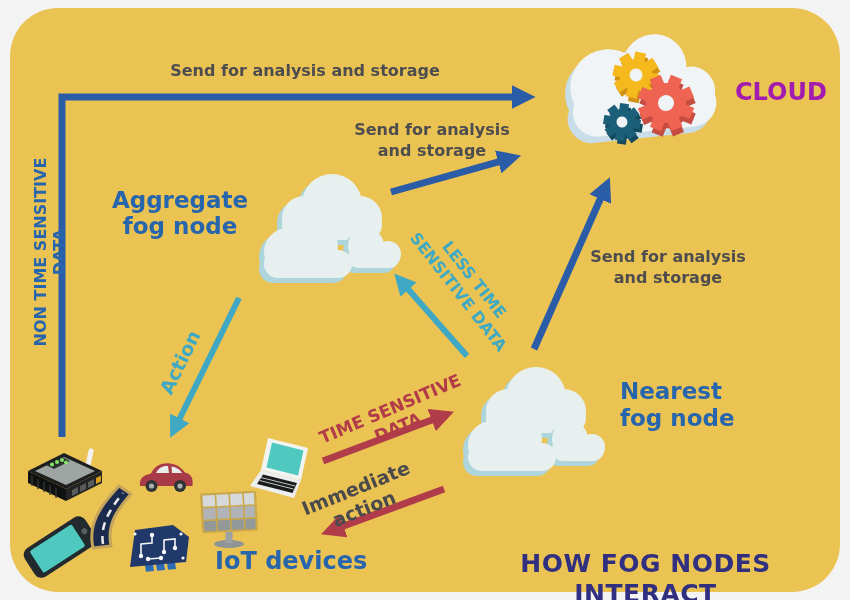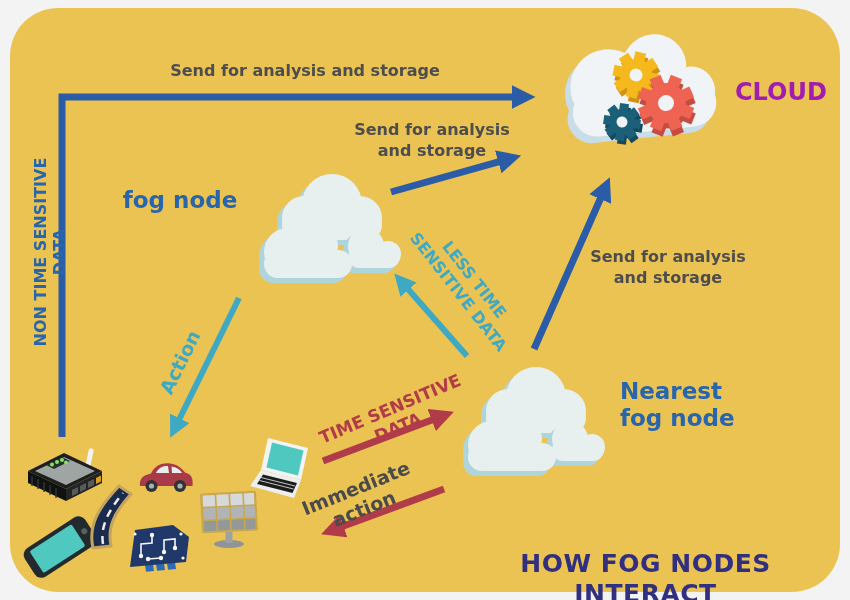--- a/index.html
+++ b/index.html
@@ -287,28 +287,30 @@
   </div>
 
   <div class="lbl gray center z4" style="left:588px;top:246px;width:160px;font-size:16px;line-height:21px;">
     <span class="line">Send for analysis</span>
     <span class="line">and storage</span>
   </div>
 
   <div class="lbl blue z4" style="left:735px;top:78px;width:110px;font-size:24px;color:#a21caf;">CLOUD</div>
 
   <div class="lbl blue center z4" style="left:105px;top:187px;width:150px;font-size:23px;line-height:26px;">
+    <span class="line">Aggregate</span>
     <span class="line">fog node</span>
   </div>
 
   <div class="lbl blue z4" style="left:620px;top:378px;width:130px;font-size:23px;line-height:27px;">
     <span class="line">Nearest</span>
     <span class="line">fog node</span>
   </div>
 
+  <div class="lbl blue z4" style="left:215px;top:547px;width:160px;font-size:24px;">IoT devices</div>
 
   <div class="lbl center z4" style="left:468px;top:549px;width:355px;font-size:25px;color:#312F80;letter-spacing:0.5px;">HOW FOG NODES INTERACT</div>
 
   <div class="lbl blue center z4" style="left:-74px;top:242px;width:232px;height:20px;font-size:16px;transform:rotate(-90deg);transform-origin:center;">NON TIME SENSITIVE DATA</div>
 
   <div class="lbl teal center z4" style="left:140px;top:351px;width:80px;font-size:19px;transform:rotate(-64deg);transform-origin:center;">Action</div>
 
   <div class="lbl teal center z4" style="left:386px;top:266px;width:160px;font-size:16px;line-height:20px;transform:rotate(52deg);transform-origin:center;">
     <span class="line">LESS TIME</span>
     <span class="line">SENSITIVE DATA</span>

